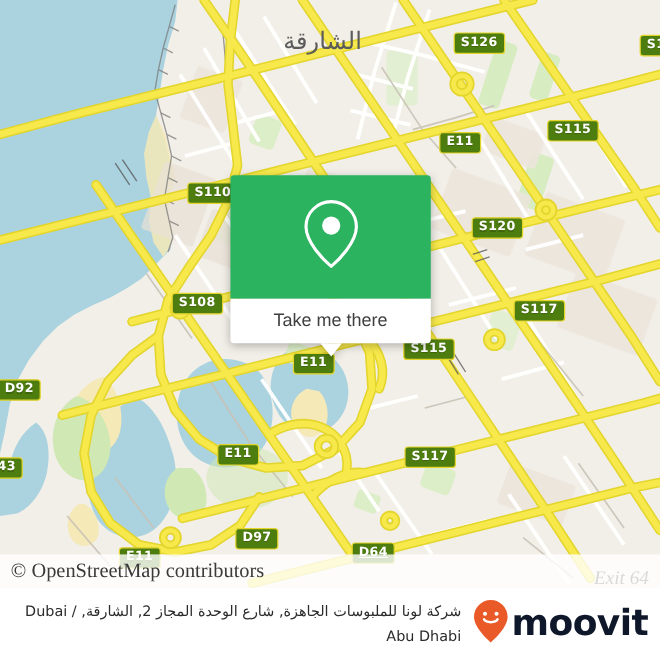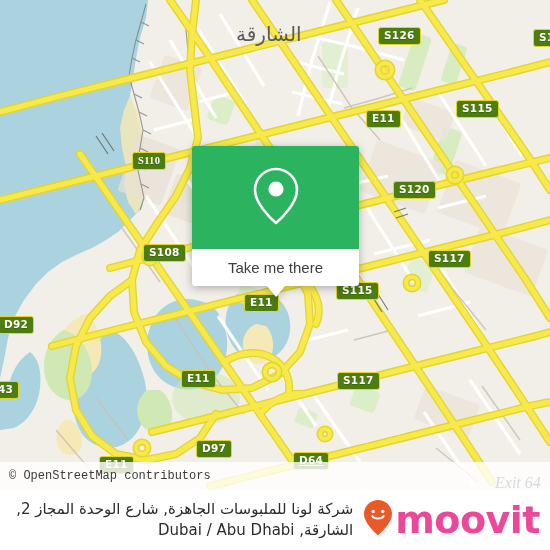--- a/index.html
+++ b/index.html
@@ -55,24 +55,24 @@
 
   
   #attribution {
     position: absolute;
     left: 0; top: 462px;
     width: 550px; height: 28px;
     background: rgba(255,255,255,0.80);
     display: flex; align-items: center;
   }
   #attribution span {
-    font-size: 12px;
+    font-size: 17px;
     color: #3a3a3a;
     padding-left: 9px;
-    font-family: Liberation Mono, monospace;
+    font-family: Liberation Serif, serif;
   }
 
   
   #callout {
     position: absolute;
     left: 192px; top: 122px;
     width: 167px;
     filter: drop-shadow(0 2px 4px rgba(0,0,0,0.28));
     margin-top: 24px;
   }
@@ -105,36 +105,36 @@
   
   #footer {
     position: absolute; left: 0; top: 490px;
     width: 550px; height: 60px;
     background: #ffffff;
     display: flex; align-items: center;
   }
   #footer-text {
     flex: 1;
     padding: 0 10px 0 12px;
-    font-size: 15px;
+    font-size: 12px;
     line-height: 21px;
     color: #2b2b2b;
     direction: rtl;
     text-align: right;
     font-family: "DejaVu Sans", sans-serif;
   }
   #footer-brand {
     display: flex; align-items: center;
     padding-right: 10px;
     gap: 2px;
   }
   #moovit-word {
-    font-size: 38px;
+    font-size: 30px;
     font-weight: bold;
-    color: #ec4899;
+    color: #0f172a;
     letter-spacing: -0.5px;
     font-family: "DejaVu Sans", sans-serif;
     line-height: 30px;
   }
 </style>
 </head>
 <body>
 
 <div id="root">
 
@@ -355,21 +355,21 @@
     </svg>
 
     <div class="city-label" style="left:236px; top:22px;">الشارقة</div>
 
     <div class="exit-label" style="left:495px; top:474px;">Exit 64</div>
 
     <div class="shield" style="left:378px; top:27px;">S126</div>
     <div class="shield" style="left:533px; top:29px;">S1</div>
     <div class="shield" style="left:366px; top:110px;">E11</div>
     <div class="shield" style="left:456px; top:100px;">S115</div>
-    <div class="shield" style="left:132px; top:152px;font-family:Liberation Serif, serif;">S110</div>
+    <div class="shield" style="left:156px; top:152px;">S110</div>
     <div class="shield" style="left:393px; top:181px;">S120</div>
     <div class="shield" style="left:143px; top:244px;">S108</div>
     <div class="shield" style="left:428px; top:250px;">S117</div>
     <div class="shield" style="left:336px; top:282px;">S115</div>
     <div class="shield" style="left:244px; top:294px;">E11</div>
     <div class="shield" style="left:-2px; top:316px;">D92</div>
     <div class="shield" style="left:337px; top:372px;">S117</div>
     <div class="shield" style="left:181px; top:370px;">E11</div>
     <div class="shield" style="left:-8px; top:381px;">43</div>
     <div class="shield" style="left:99px; top:456px;">E11</div>

